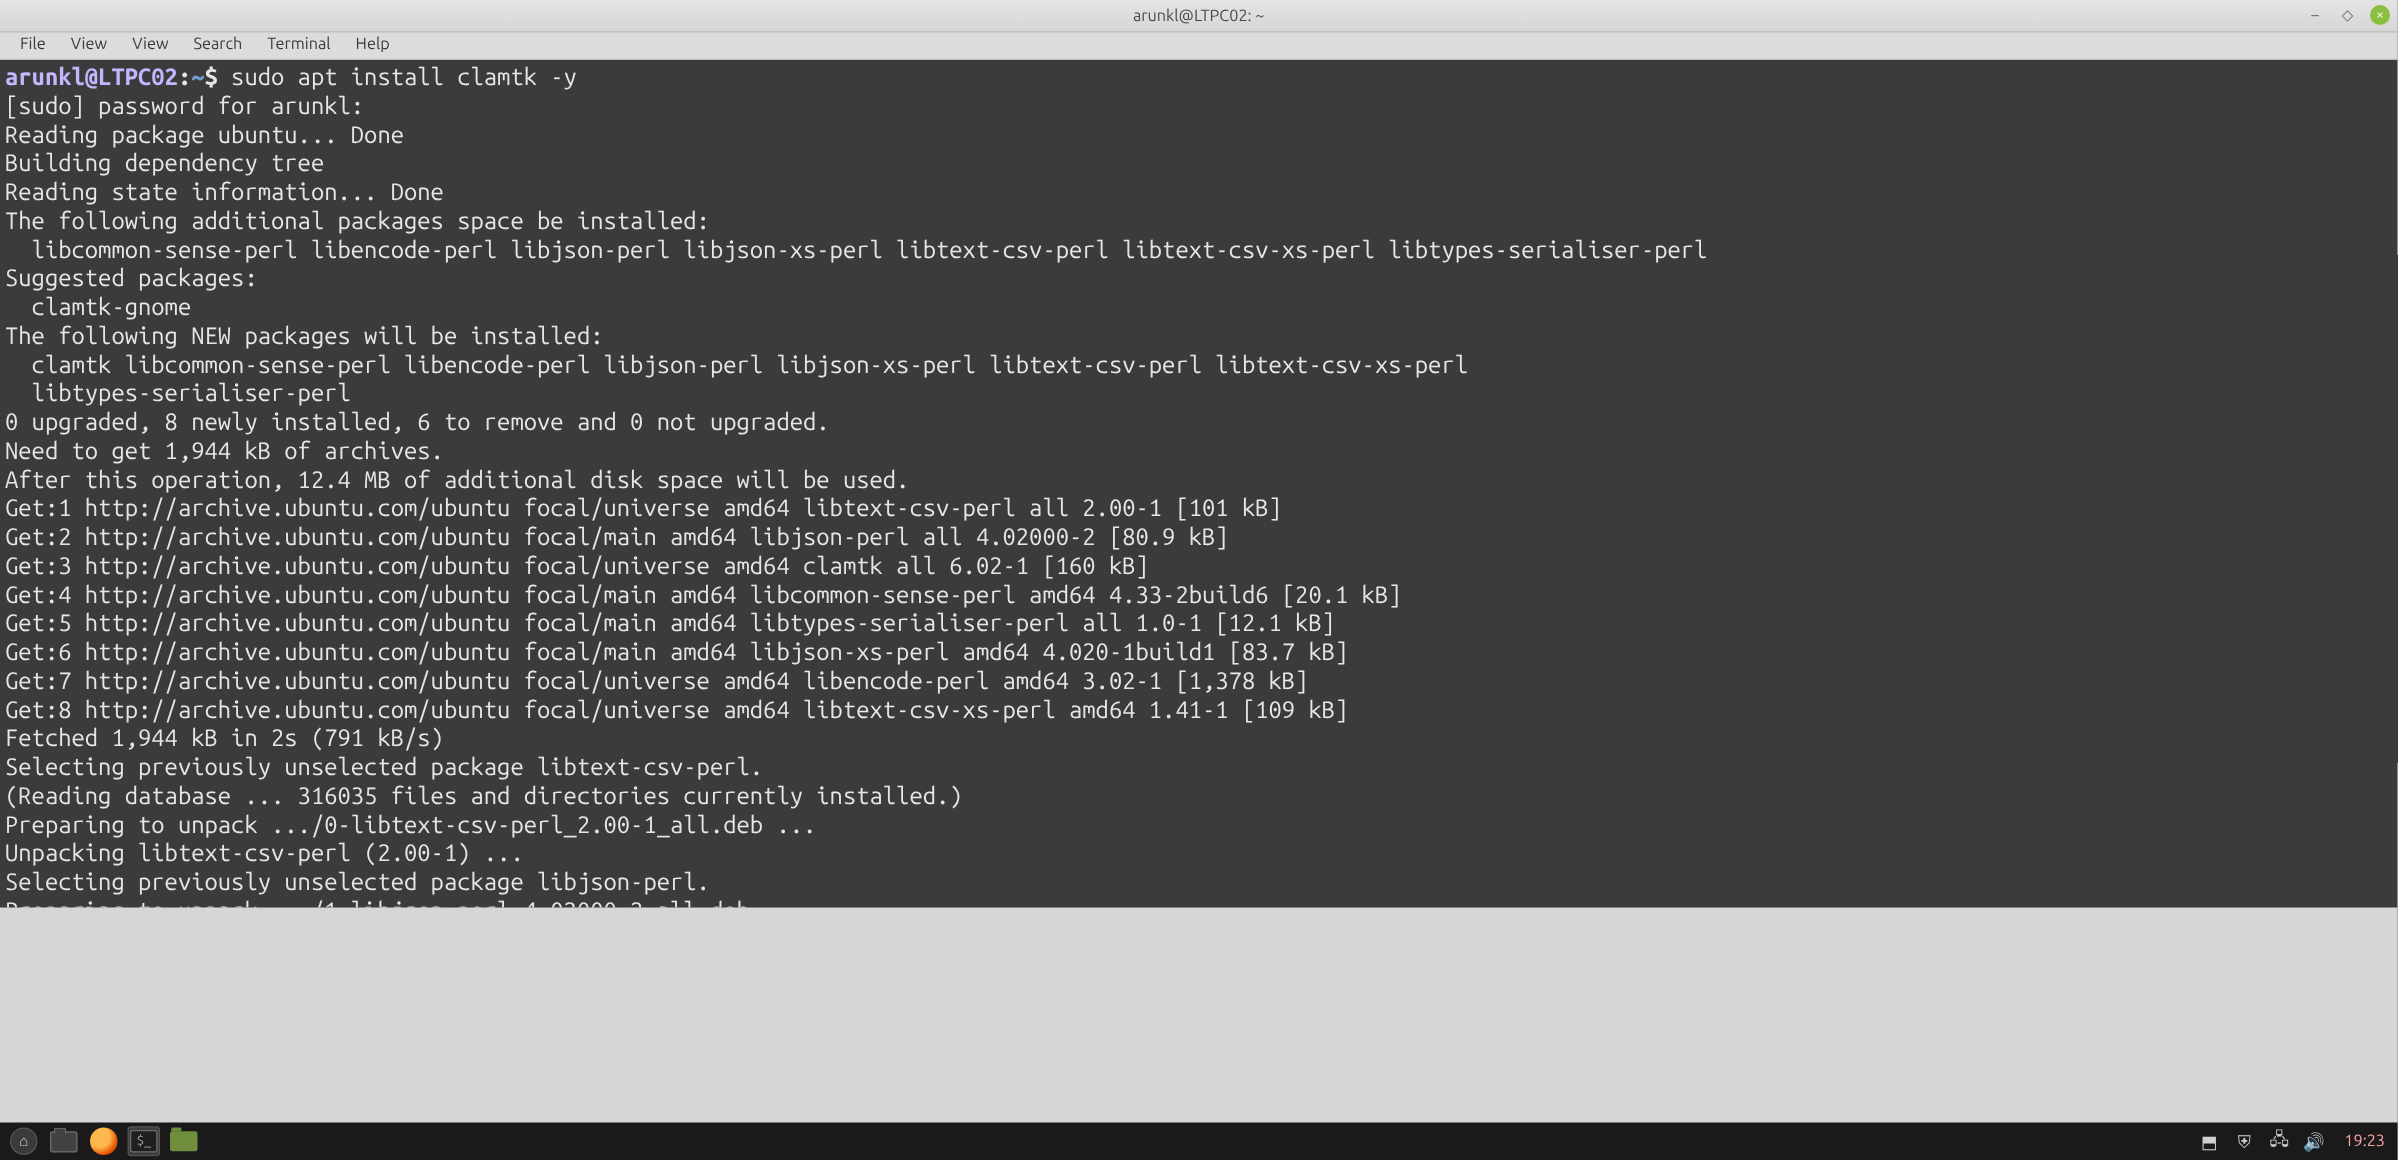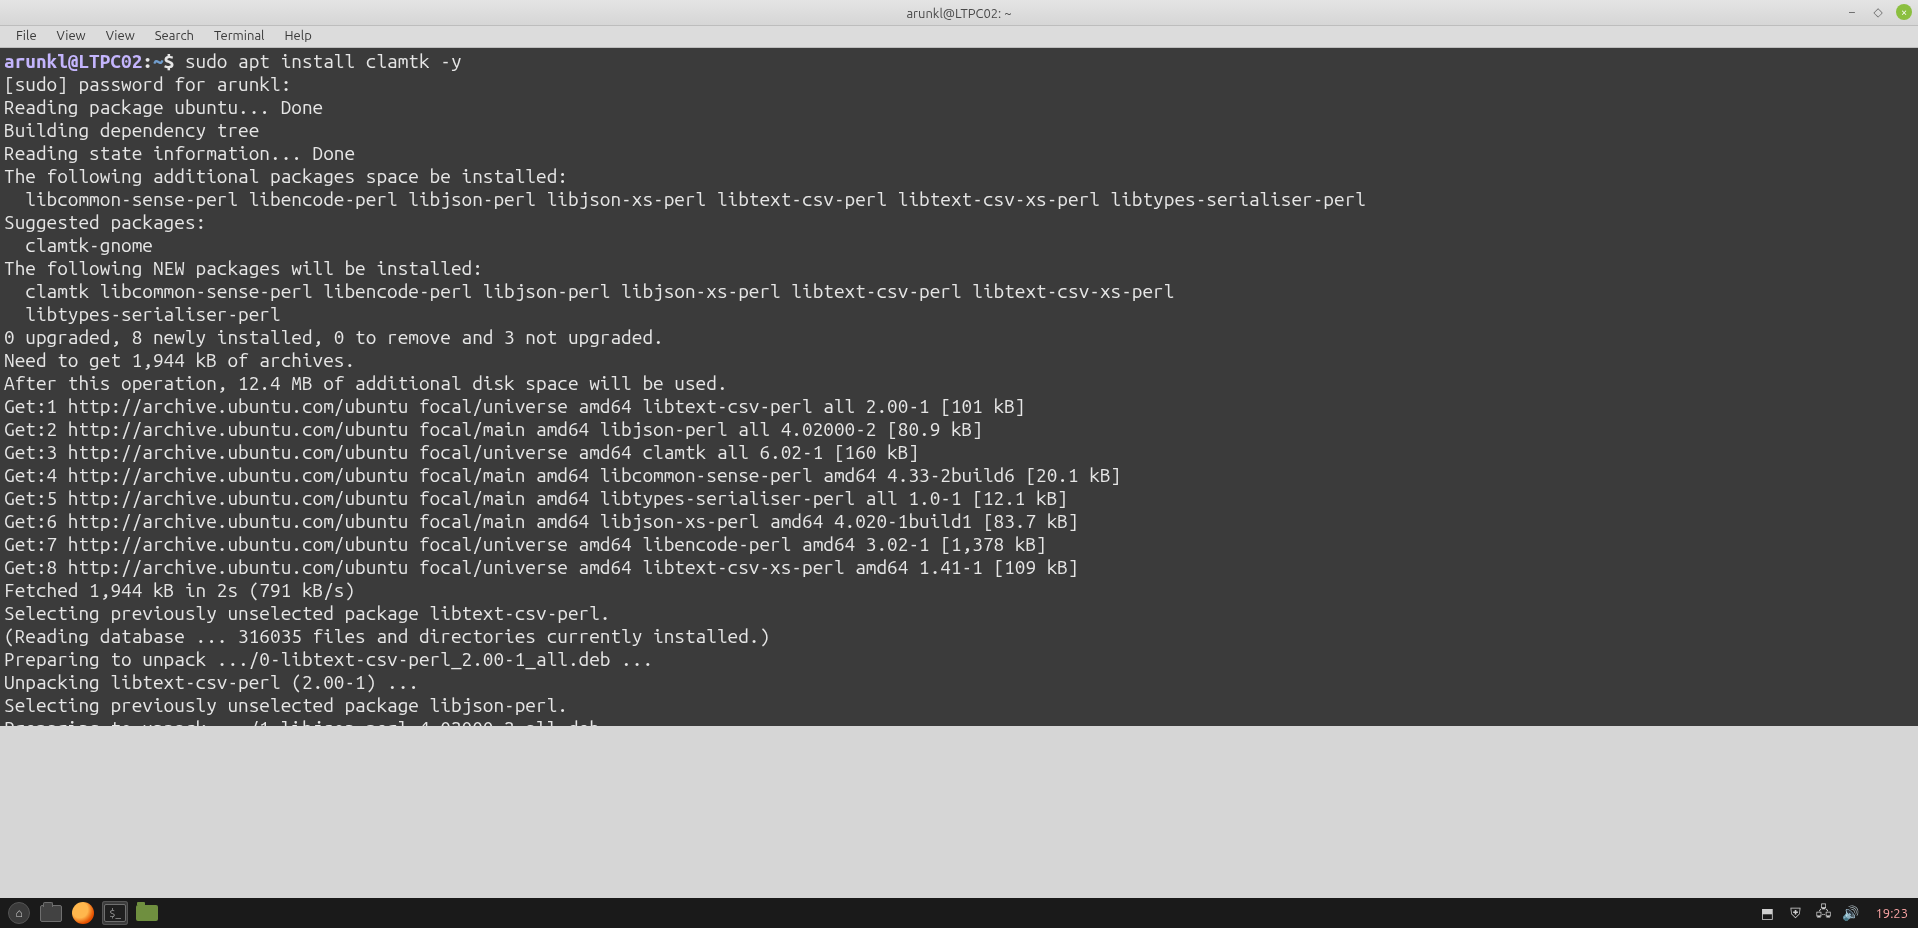--- a/index.html
+++ b/index.html
@@ -102,21 +102,21 @@
 <span>Reading package ubuntu... Done</span>
 <span>Building dependency tree       </span>
 <span>Reading state information... Done</span>
 <span>The following additional packages space be installed:</span>
 <span>  libcommon-sense-perl libencode-perl libjson-perl libjson-xs-perl libtext-csv-perl libtext-csv-xs-perl libtypes-serialiser-perl</span>
 <span>Suggested packages:</span>
 <span>  clamtk-gnome</span>
 <span>The following NEW packages will be installed:</span>
 <span>  clamtk libcommon-sense-perl libencode-perl libjson-perl libjson-xs-perl libtext-csv-perl libtext-csv-xs-perl</span>
 <span>  libtypes-serialiser-perl</span>
-<span>0 upgraded, 8 newly installed, 0 to remove and 3 not upgraded.</span>
+<span>0 upgraded, 8 newly installed, 6 to remove and 0 not upgraded.</span>
 <span>Need to get 1,944 kB of archives.</span>
 <span>After this operation, 12.4 MB of additional disk space will be used.</span>
 <span>Get:1 http://archive.ubuntu.com/ubuntu focal/universe amd64 libtext-csv-perl all 2.00-1 [101 kB]</span>
 <span>Get:2 http://archive.ubuntu.com/ubuntu focal/main amd64 libjson-perl all 4.02000-2 [80.9 kB]</span>
 <span>Get:3 http://archive.ubuntu.com/ubuntu focal/universe amd64 clamtk all 6.02-1 [160 kB]</span>
 <span>Get:4 http://archive.ubuntu.com/ubuntu focal/main amd64 libcommon-sense-perl amd64 4.33-2build6 [20.1 kB]</span>
 <span>Get:5 http://archive.ubuntu.com/ubuntu focal/main amd64 libtypes-serialiser-perl all 1.0-1 [12.1 kB]</span>
 <span>Get:6 http://archive.ubuntu.com/ubuntu focal/main amd64 libjson-xs-perl amd64 4.020-1build1 [83.7 kB]</span>
 <span>Get:7 http://archive.ubuntu.com/ubuntu focal/universe amd64 libencode-perl amd64 3.02-1 [1,378 kB]</span>
 <span>Get:8 http://archive.ubuntu.com/ubuntu focal/universe amd64 libtext-csv-xs-perl amd64 1.41-1 [109 kB]</span>

